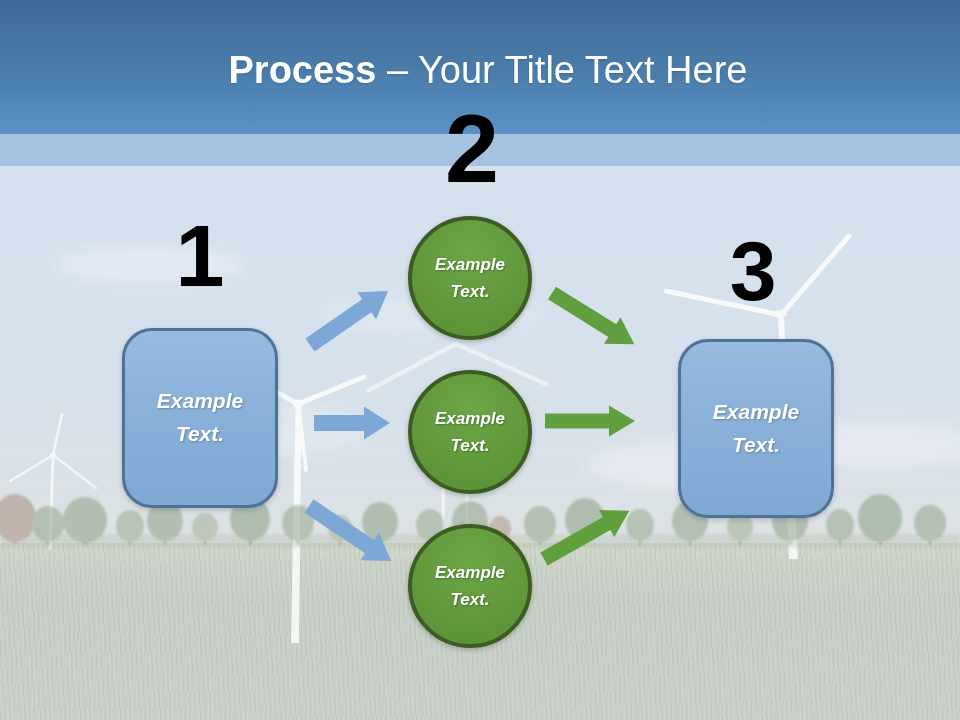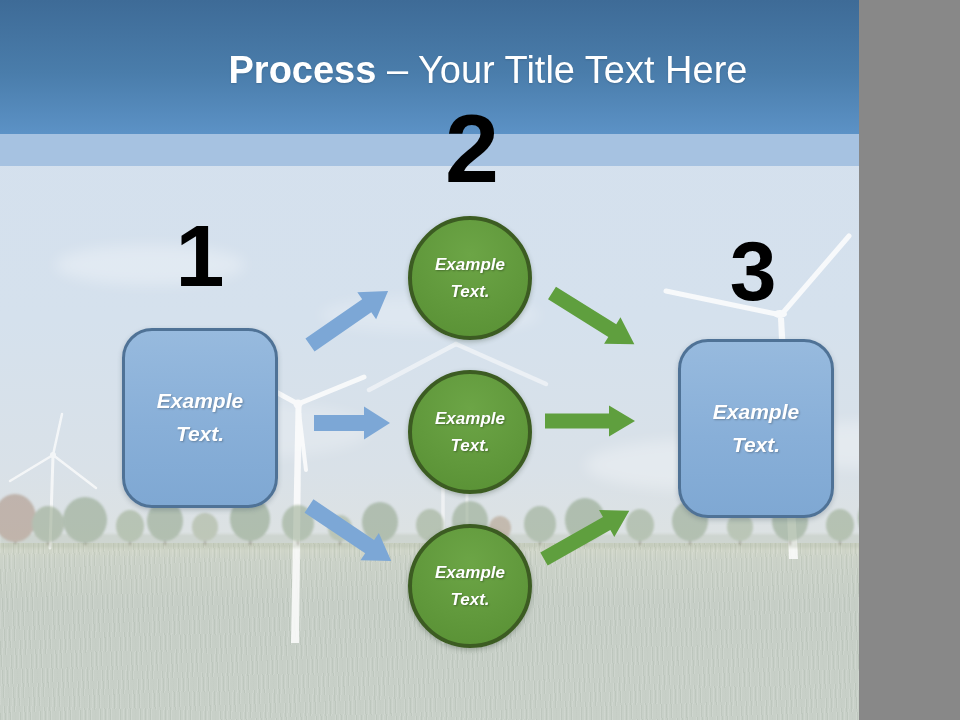--- a/index.html
+++ b/index.html
@@ -1,17 +1,17 @@
 <!DOCTYPE html>
 <html><head>
 <meta charset="utf-8">
 <style>
   html,body { margin:0; padding:0; background:#888; }
   .slide {
-    position:relative; width:859px; height:720px; overflow:hidden;
+    position:relative; width:960px; height:720px; overflow:hidden;
     font-family:"Liberation Sans", sans-serif;
     background:#be185d;
   }
   .slide * { box-sizing:border-box; }
 
   
   .sky {
     position:absolute; left:0; top:0; width:960px; height:720px;
     background:linear-gradient(180deg,#d4e0ee 0px,#d5e1ed 320px,#d9e1e8 470px,#dde2e2 545px,#dde2e2 546px);
   }

